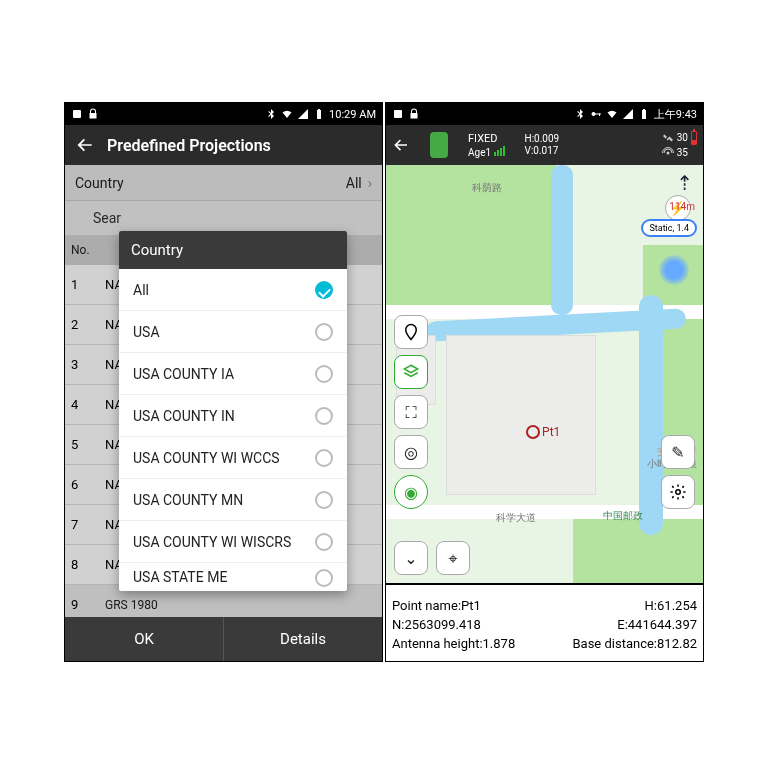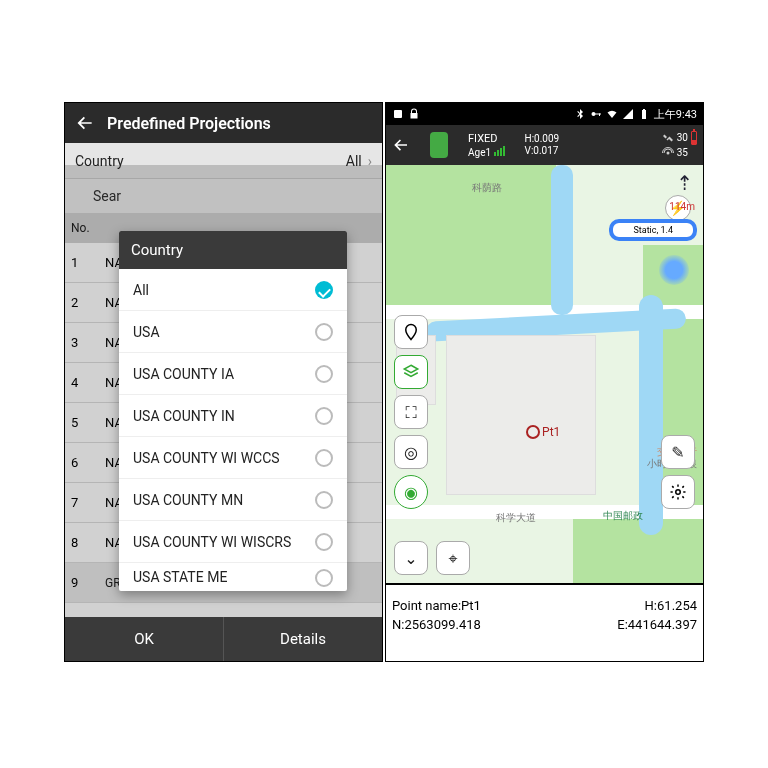--- a/index.html
+++ b/index.html
@@ -48,33 +48,59 @@
   .bld{position:absolute;background:#ececea;border:1px solid #ddd}
   .road{position:absolute;background:#fff}
   .pt1{position:absolute;left:140px;top:260px;font-size:12px;color:#a22;display:flex;align-items:center;gap:2px}
   .pt1::before{content:"";width:10px;height:10px;border:2px solid #a22;border-radius:50%;display:inline-block}
   .lbl-cn{position:absolute;font-size:10px;color:#777}
   .compass{position:absolute;right:10px;top:6px;color:#223;font-size:20px}
   .scale{position:absolute;right:8px;top:36px;font-size:10px;color:#c33}
   .mapbtn{position:absolute;width:34px;height:34px;background:#fff;border:1px solid #aaa;border-radius:8px;display:flex;align-items:center;justify-content:center;font-size:16px;color:#222}
   .mapbtn.g{border-color:#3a3;color:#3a3}
   .loc{position:absolute;right:14px;top:90px;width:30px;height:30px;border-radius:50%;background:radial-gradient(circle,#6af 0%,#6af 40%,rgba(102,170,255,0.2) 70%)}
-  .chip{position:absolute;right:6px;top:54px;background:#fff;border:4px solid #3b82f6;border-radius:10px;padding:2px 20px;font-size:9px}
+  .chip{position:absolute;right:6px;top:54px;background:#fff;border:2px solid #3b82f6;border-radius:10px;padding:2px 6px;font-size:9px}
   .bolt{position:absolute;right:12px;top:30px;width:26px;height:26px;background:#fff;border:1px solid #aaa;border-radius:50%;display:flex;align-items:center;justify-content:center;font-size:14px}
   .info{height:78px;background:#fff;border-top:2px solid #000;font-size:13px;padding:12px 6px;line-height:1.45;color:#000}
   .info .r1{display:flex;justify-content:space-between}
   .sig{display:inline-flex;gap:1px;align-items:flex-end}.sig i{width:2px;background:#3b3}.sig i:nth-child(1){height:4px}.sig i:nth-child(2){height:6px}.sig i:nth-child(3){height:8px}.sig i:nth-child(4){height:10px}
   .batt{width:6px;height:14px;border:1px solid #d33;border-radius:1px;position:relative}.batt::before{content:"";position:absolute;top:-3px;left:1px;width:2px;height:2px;background:#d33}.batt::after{content:"";position:absolute;bottom:0;left:0;right:0;height:4px;background:#d33}
 </style>
 </head>
 <body>
 
 <div class="stage">
 
   <div class="phone">
+    <div class="status">
+      <span class="l">
+        <svg class="ico" viewBox="0 0 24 24" fill="#fff">
+            <rect x="4" y="4" width="16" height="16" rx="2"></rect>
+          </svg>
+        <svg class="ico" viewBox="0 0 24 24" fill="#fff">
+            <path d="M6 10V7a6 6 0 1112 0v3h1v11H5V10h1zm2 0h8V7a4 4 0 10-8 0v3z"></path>
+          </svg>
+      </span>
+      <span class="r">
+        <svg class="ico" viewBox="0 0 24 24" fill="#fff">
+            <path d="M12 2l6 6-4 4 4 4-6 6V14l-4 4-1.5-1.5L11 12 6.5 7.5 8 6l4 4V2z"></path>
+          </svg>
+        <svg class="ico" viewBox="0 0 24 24" fill="#fff">
+            <path d="M12 20l9-11a15 15 0 00-18 0l9 11z"></path>
+          </svg>
+        <svg class="ico" viewBox="0 0 24 24" fill="#fff">
+            <path d="M2 22h20V2L2 22z"></path>
+          </svg>
+        <svg class="ico" viewBox="0 0 24 24" fill="#fff">
+            <rect x="8" y="4" width="8" height="18"></rect>
+            <rect x="10" y="2" width="4" height="2"></rect>
+          </svg>
+        <span>10:29 AM</span>
+      </span>
+    </div>
     <div class="titlebar">
       <svg class="back" width="20" height="20" viewBox="0 0 24 24" fill="#fff">
           <path d="M20 11H7l5-5-1.5-1.5L3 12l7.5 7.5L12 18l-5-5h13z"></path>
         </svg>
       <span>Predefined Projections</span>
     </div>
     <div class="filterrow">
       <span>Country</span>
       <span><span>All</span><span class="chev">›</span></span>
     </div>
@@ -284,15 +310,19 @@
     </div>
     <div class="info">
       <div class="r1">
         <span><span>Point name:</span><span>Pt1</span></span>
         <span><span>H:</span><span>61.254</span></span>
       </div>
       <div class="r1">
         <span><span>N:</span><span>2563099.418</span></span>
         <span><span>E:</span><span>441644.397</span></span>
       </div>
+      <div class="r1">
+        <span><span>Antenna height:</span><span>1.878</span></span>
+        <span><span>Base distance:</span><span>812.82</span></span>
+      </div>
     </div>
   </div>
 </div>
 
 </body></html>

